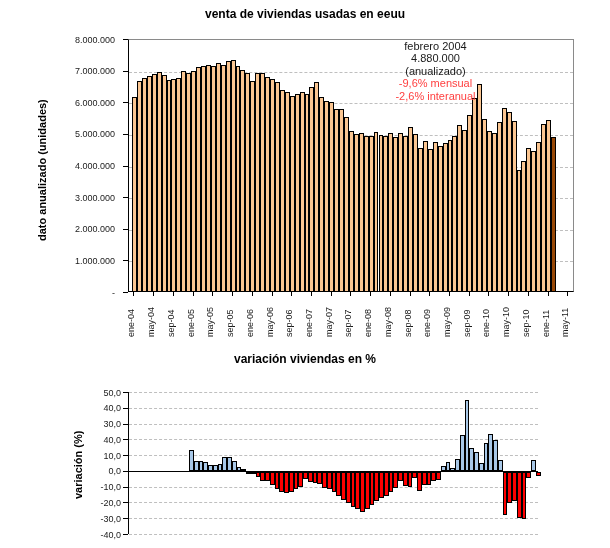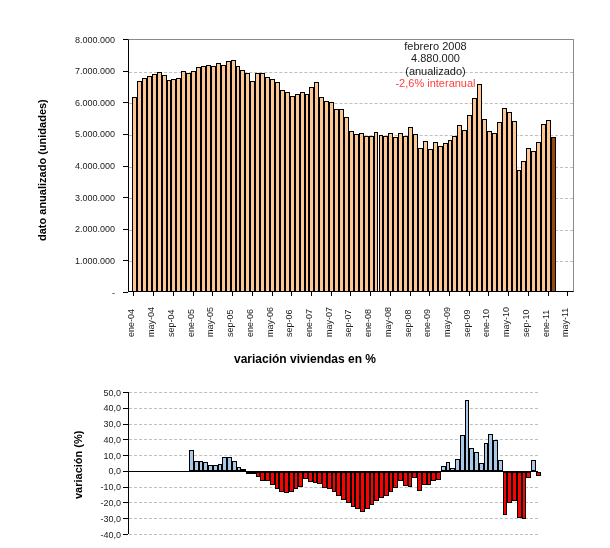--- a/index.html
+++ b/index.html
@@ -22,20 +22,21 @@
   .xtick-label{position:absolute;font-size:9px;color:#1a1a1a;writing-mode:vertical-rl;
                transform:rotate(180deg);white-space:nowrap;}
   #annotation{position:absolute;left:358px;top:40px;width:155px;text-align:center;
               font-size:11px;line-height:12.4px;}
 </style>
 </head>
 <body>
 
 <div id="page">
 
+  <div class="chart-title" style="top:7px;">venta de viviendas usadas en eeuu</div>
 
   <div class="ylab-vert" style="left:36px;top:90px;height:160px;">dato anualizado (unidades)</div>
 
   <div id="top-plot" class="plot">
       <div class="grid" style="top: 221.375px;"></div>
       <div class="grid" style="top: 189.75px;"></div>
       <div class="grid" style="top: 158.125px;"></div>
       <div class="grid" style="top: 126.5px;"></div>
       <div class="grid" style="top: 94.875px;"></div>
       <div class="grid" style="top: 63.25px;"></div>
@@ -191,23 +192,24 @@
       <div class="xtick-label" style="left: 501.145px; top: 297px; height: 40px;">may-10</div>
       <div class="tickmark" style="left: 527.865px; top: 292px; width: 1px; height: 4px;"></div>
       <div class="xtick-label" style="left: 520.865px; top: 297px; height: 40px;">sep-10</div>
       <div class="tickmark" style="left: 547.585px; top: 292px; width: 1px; height: 4px;"></div>
       <div class="xtick-label" style="left: 540.585px; top: 297px; height: 40px;">ene-11</div>
       <div class="tickmark" style="left: 567.305px; top: 292px; width: 1px; height: 4px;"></div>
       <div class="xtick-label" style="left: 560.305px; top: 297px; height: 40px;">may-11</div>
     </div>
 
   <div id="annotation">
-    <div style="color:#1a1a1a;">febrero 2008</div>
+    <div style="color:#1a1a1a;">febrero 2004</div>
     <div style="color:#1a1a1a;">4.880.000</div>
     <div style="color:#1a1a1a;">(anualizado)</div>
+    <div style="color:#FF4040;">-9,6% mensual</div>
     <div style="color:#FF4040;">-2,6% interanual</div>
   </div>
 
   <div class="chart-title" style="top:352px;">variación viviendas en %</div>
 
   <div class="ylab-vert" style="left:72px;top:415px;height:100px;">variación (%)</div>
 
   <div id="bot-plot" class="plot">
       <div class="grid" style="top: 0px;"></div>
       <div class="grid" style="top: 15.7778px;"></div>

